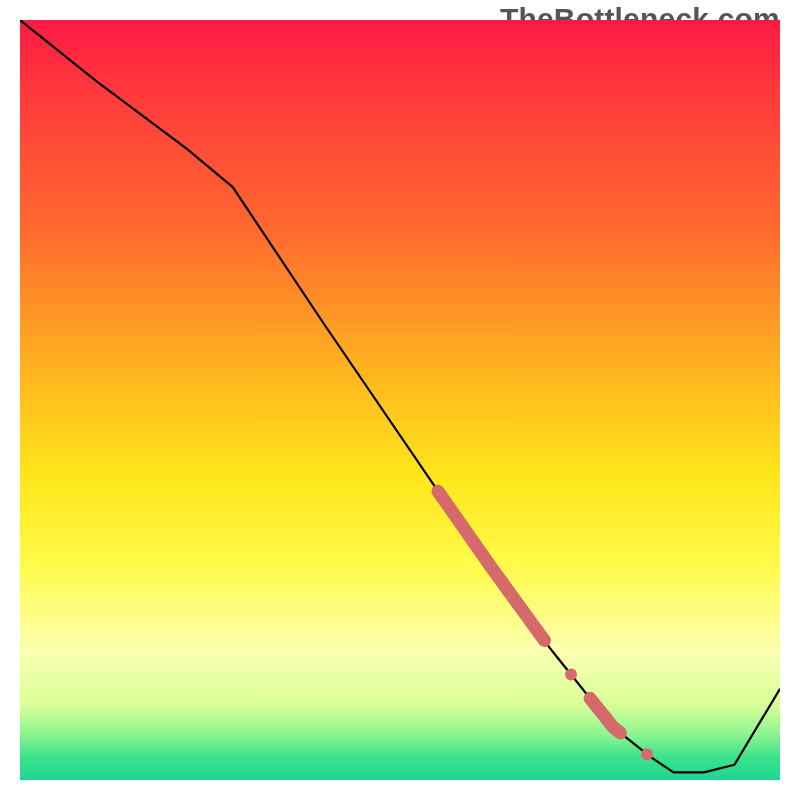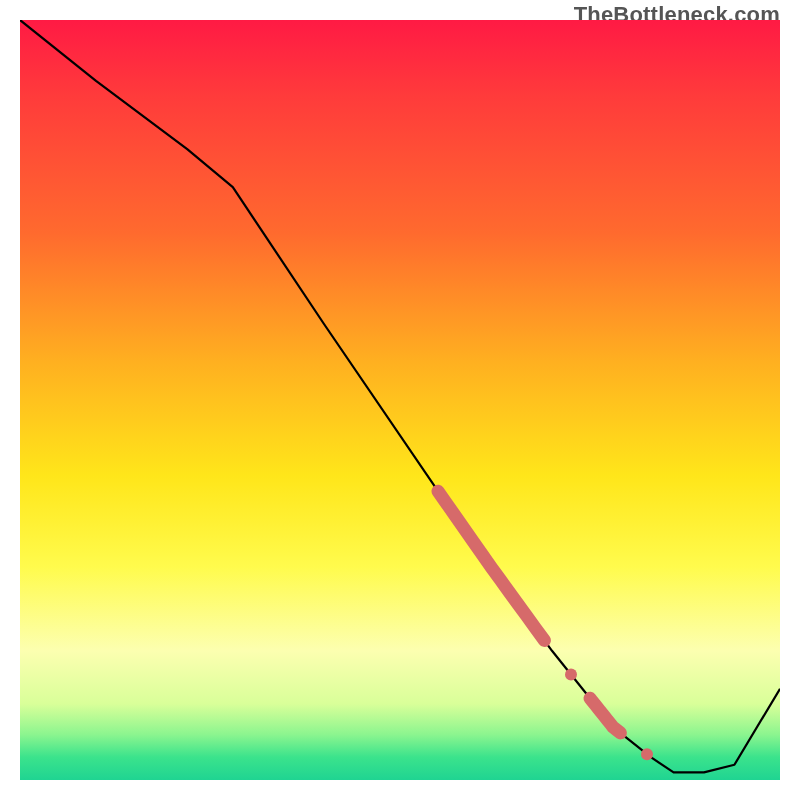--- a/index.html
+++ b/index.html
@@ -36,21 +36,21 @@
       #d9ff99 90%,
       #8cf58f 94%,
       #3be38c 97%,
       #1fd492 100%
     );
   }
   .watermark {
     position: absolute;
     top: 2px;
     right: 20px;
-    font-size: 22px;
+    font-size: 30px;
     font-weight: 600;
     color: #555555;
     letter-spacing: 0.2px;
   }
   svg.overlay {
     position: absolute;
     left: 20px;
     top: 20px;
     width: 760px;
     height: 760px;

